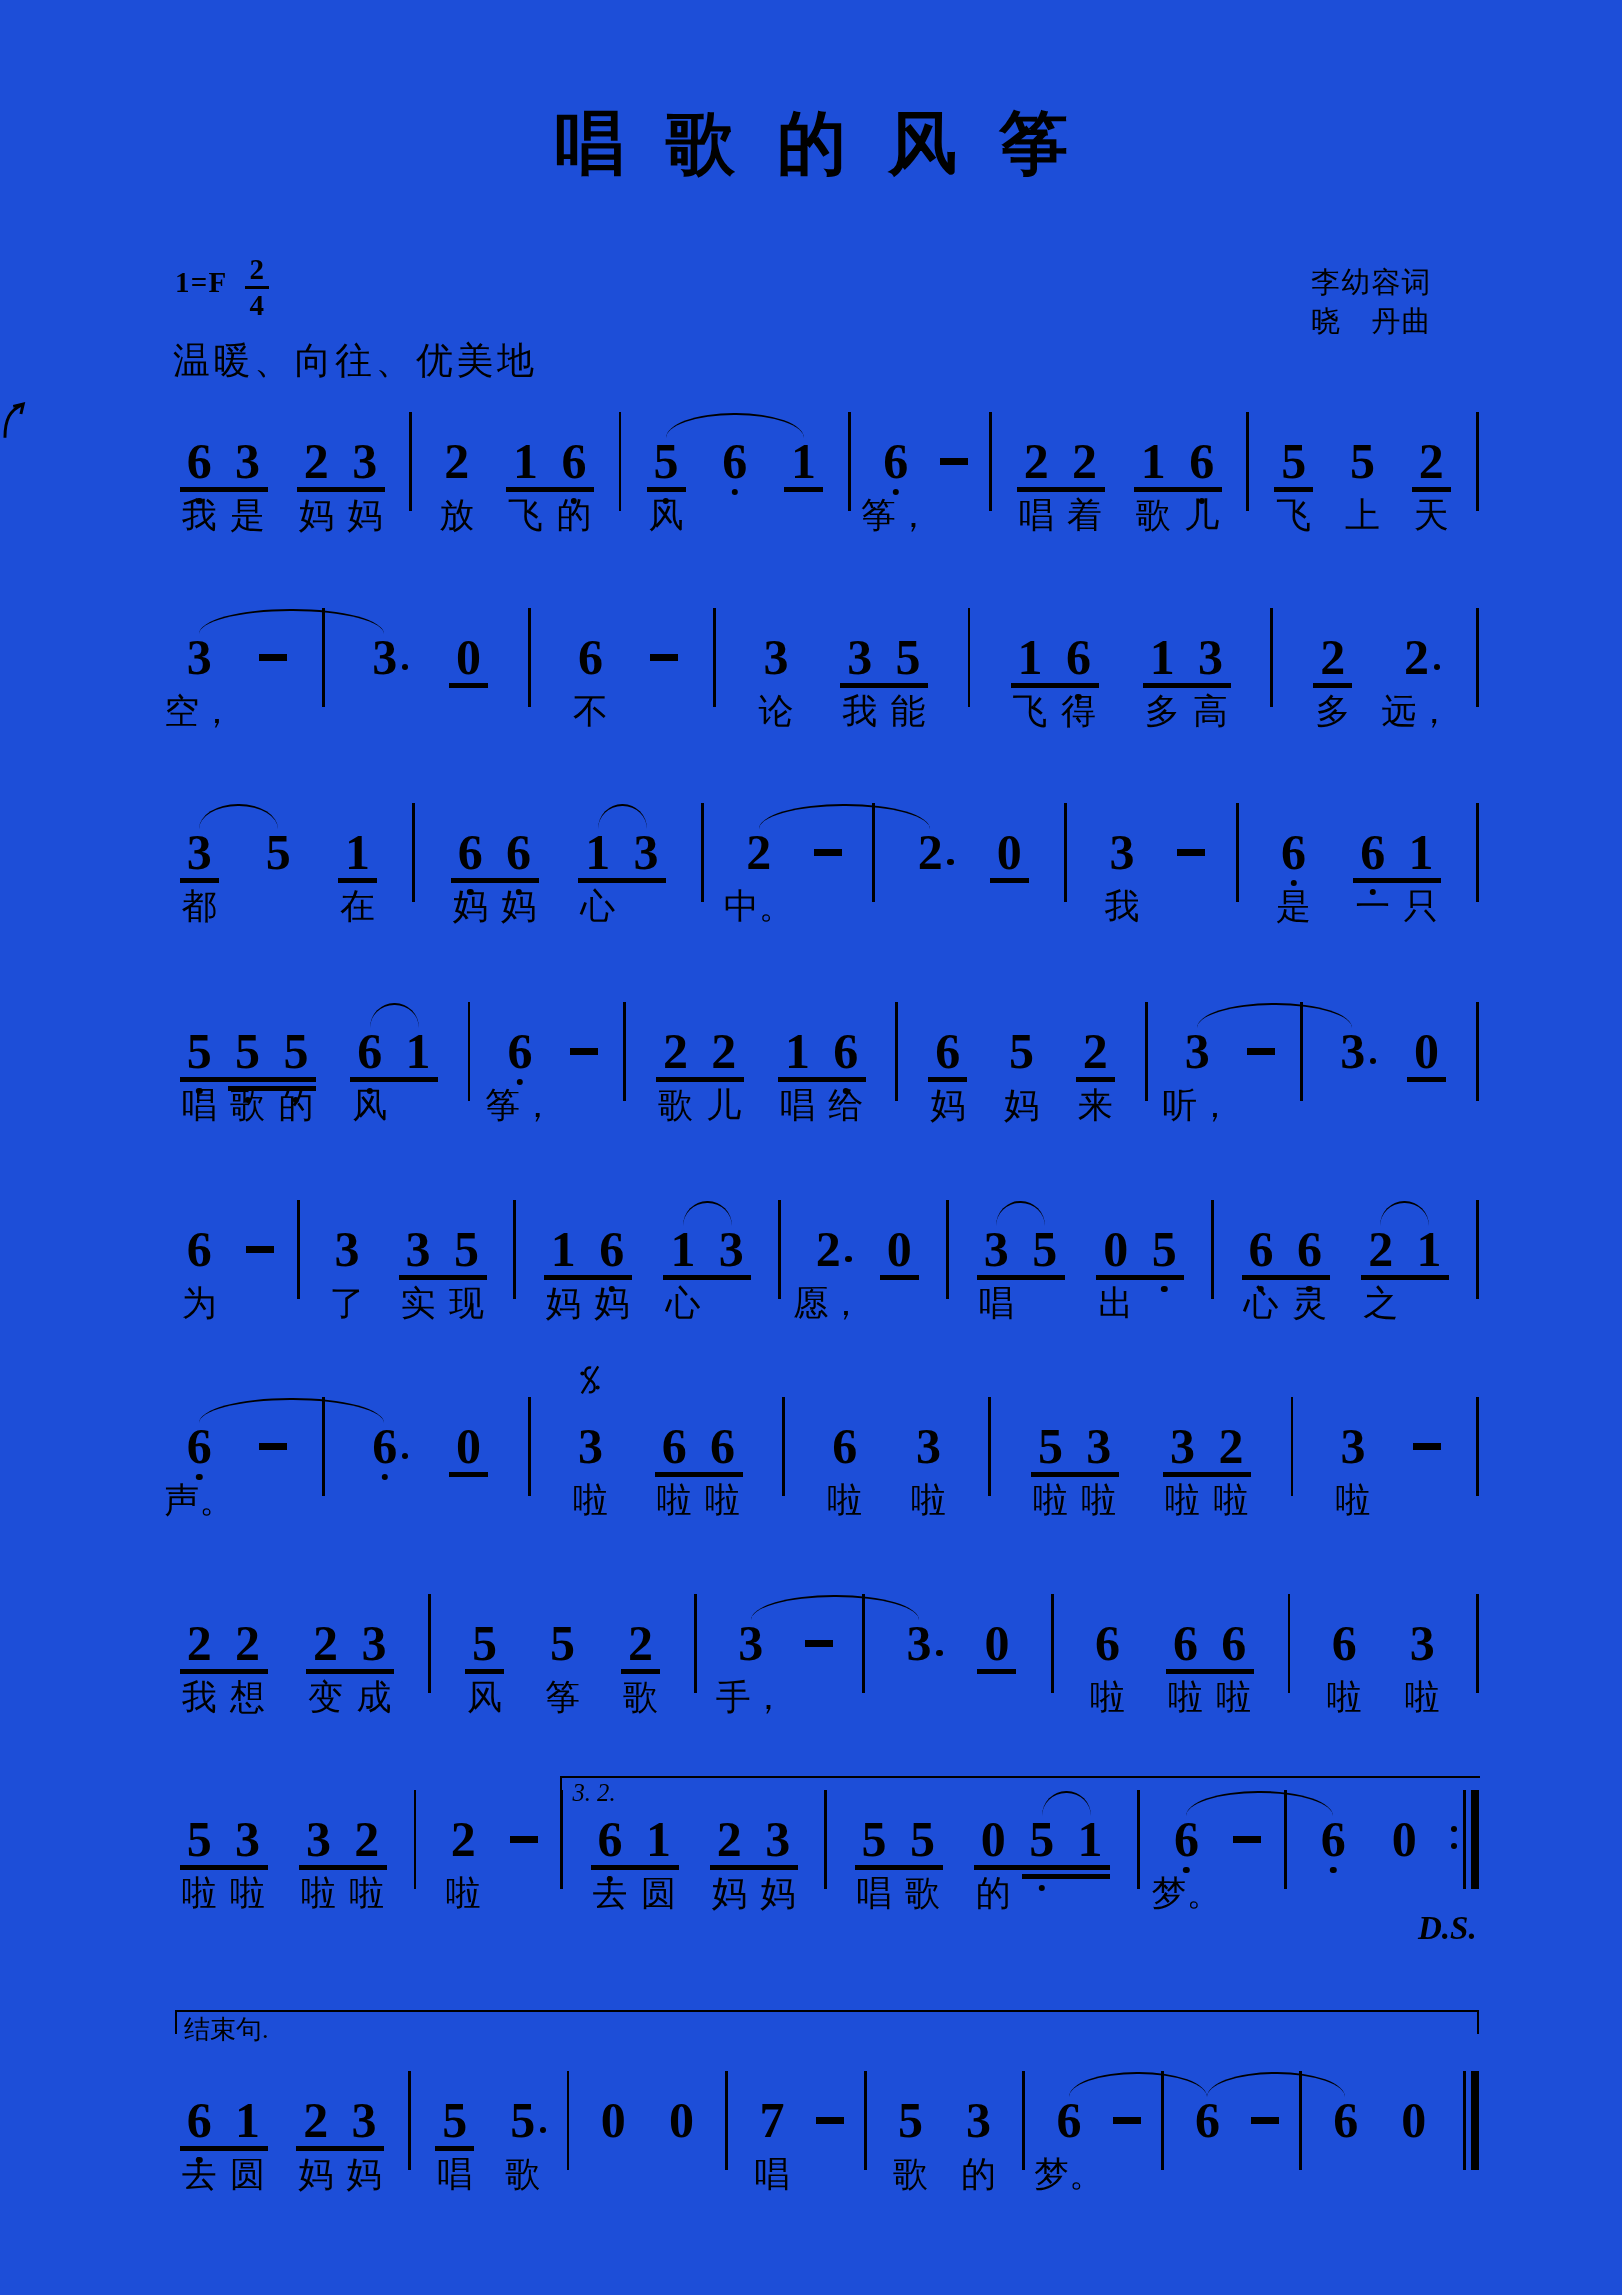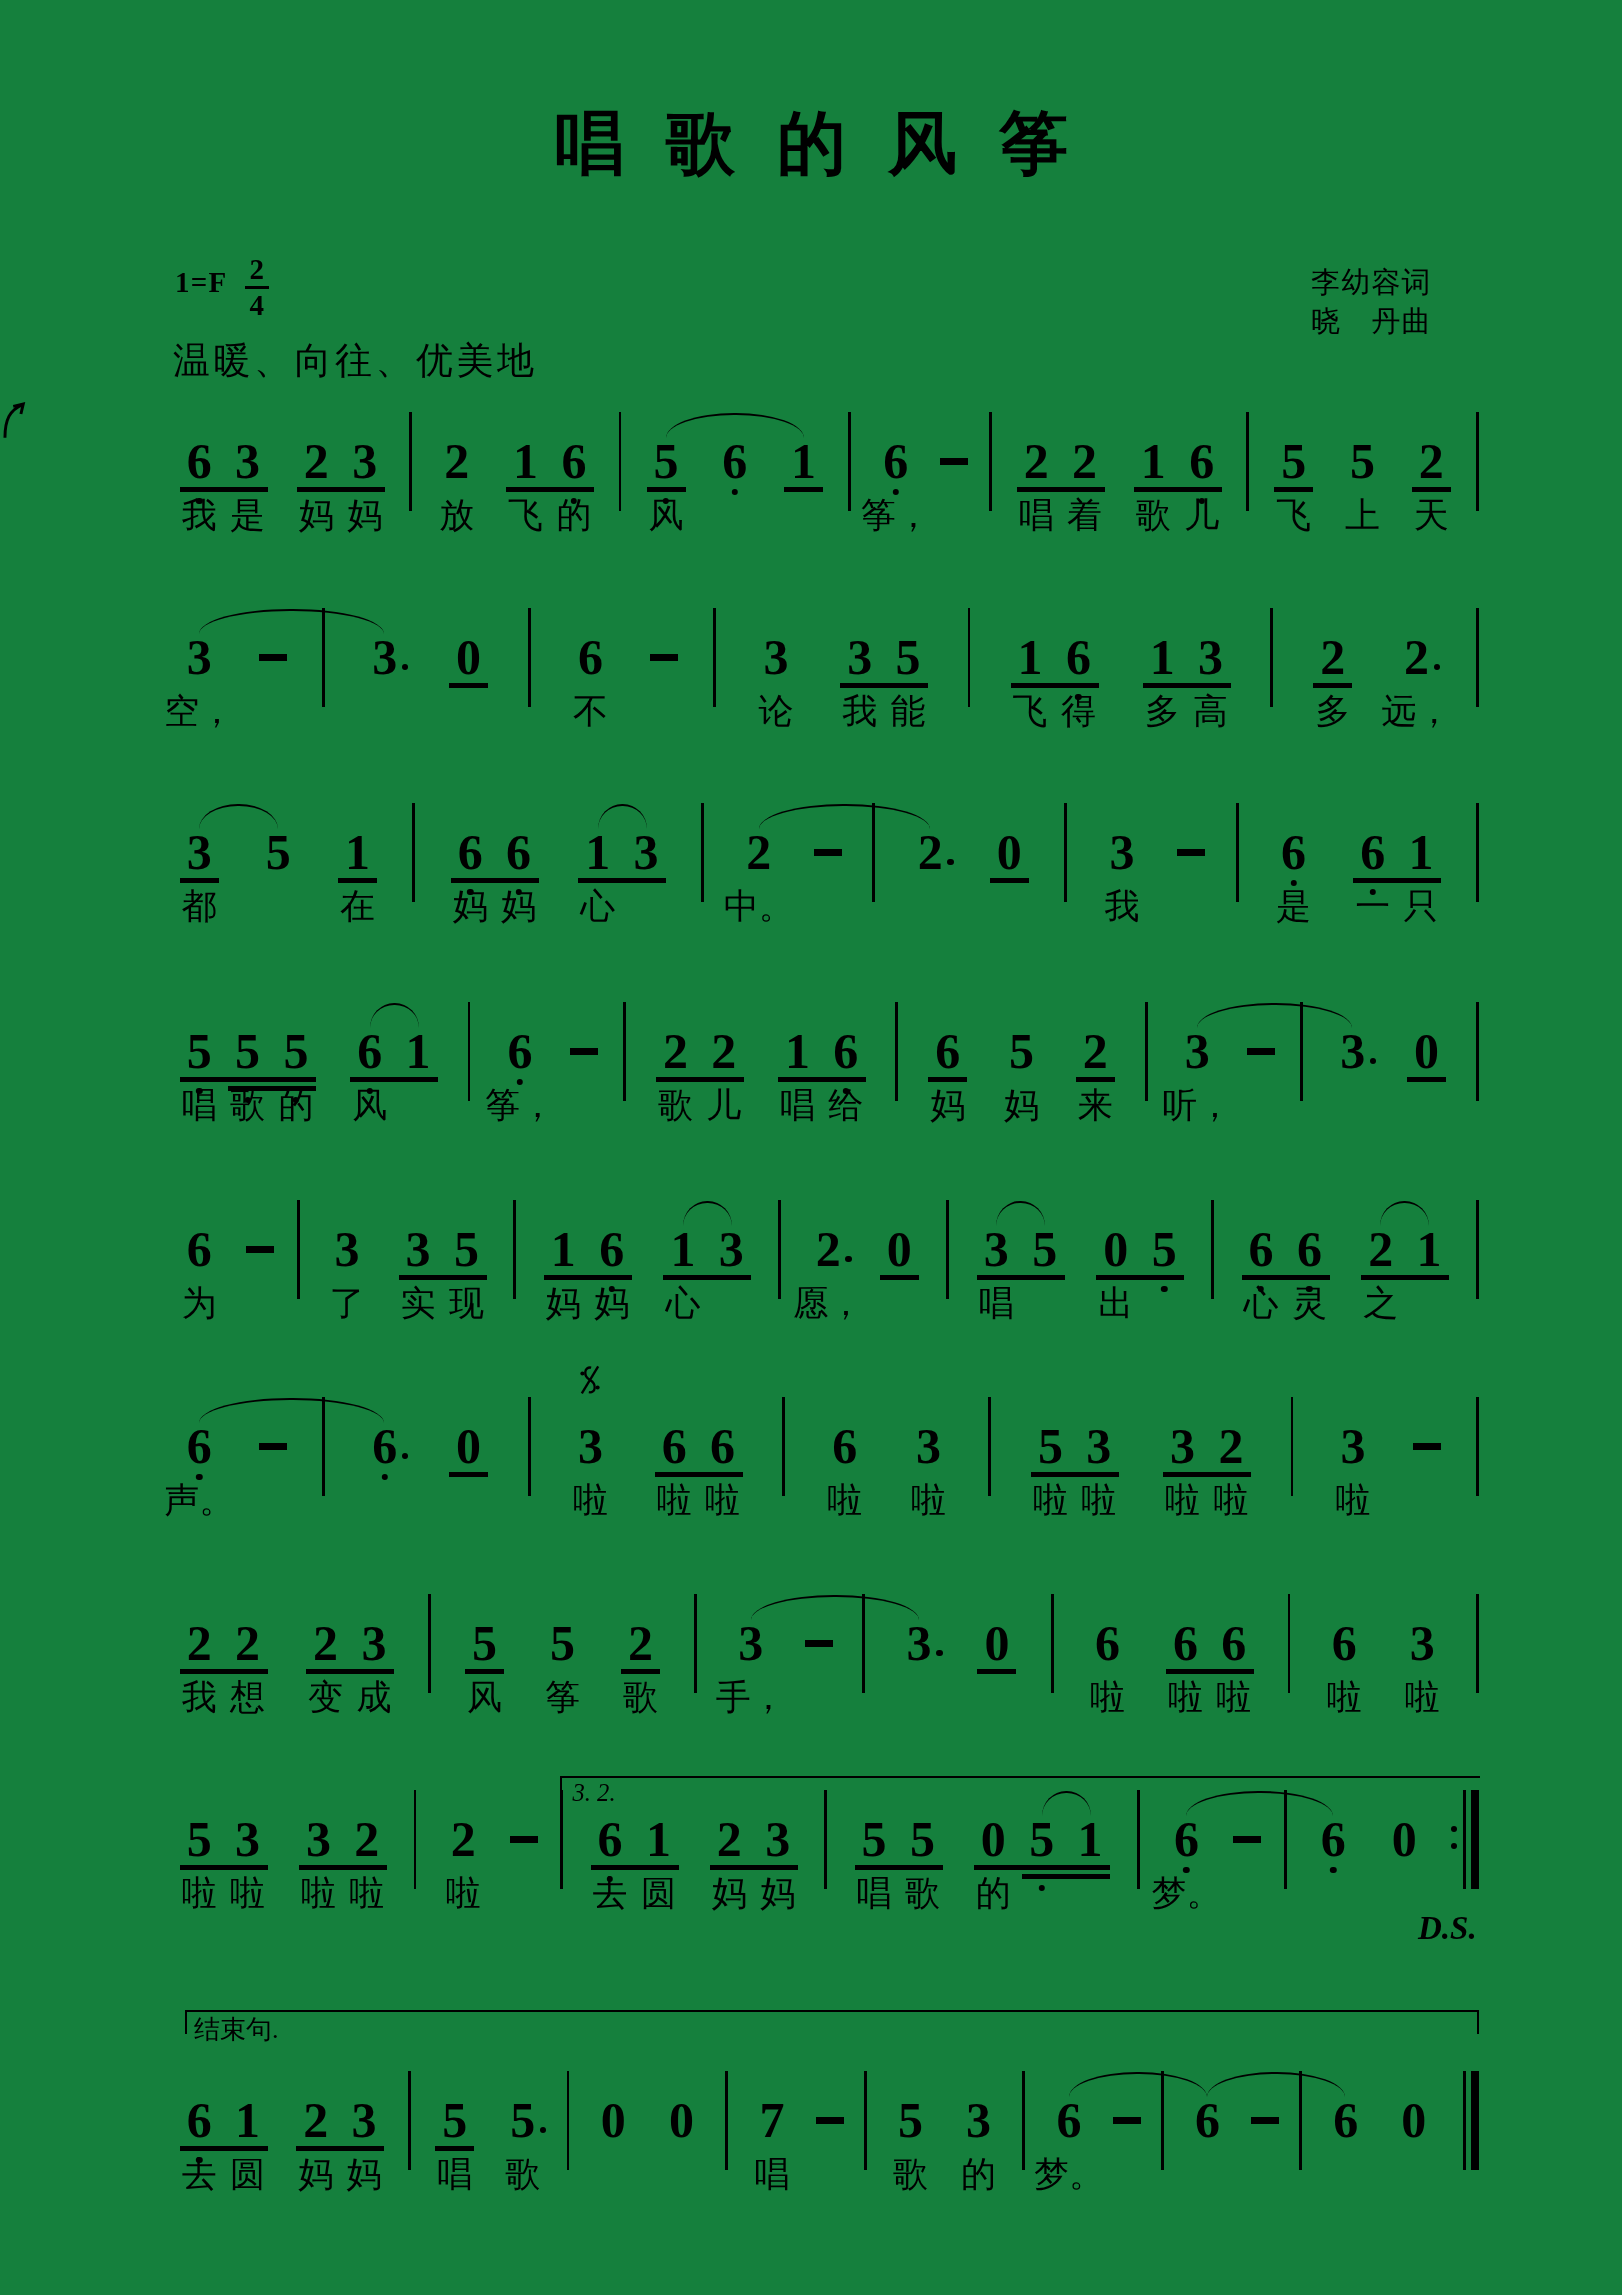--- a/index.html
+++ b/index.html
@@ -1,16 +1,16 @@
 <!DOCTYPE html>
 <html style="font-size:9.4px"><head>
 <meta charset="utf-8">
 <style>
   html,body{margin:0;padding:0;background:#fff;}
-  .page{position:relative;width:1623px;height:2295px;background:#15803d;color:#000;
+  .page{position:relative;width:1623px;height:2295px;background:#1d4ed8;color:#000;
         font-family:"Liberation Serif",serif;overflow:hidden;}
   .title{position:absolute;top:98px;left:0;right:0;text-align:center;font-size:69px;
          font-weight:bold;letter-spacing:42px;padding-left:42px;white-space:nowrap;}
   .keyrow{position:absolute;left:175px;top:262px;display:flex;align-items:flex-start;gap:17.5px;}
   .key{font-size:29px;font-weight:bold;letter-spacing:1.2px;line-height:41px;text-align:center;}
   .meter{display:inline-flex;flex-direction:column;align-items:center;font-weight:bold;
          font-size:29px;line-height:33px;margin-top:-9.4px;}
   .meter .num{border-bottom:3.5px solid #000;padding:0 4.7px;}
   .mood{position:absolute;left:173px;top:336px;font-size:37px;letter-spacing:3.5px;}
   .credits{position:absolute;left:1311px;top:263px;font-size:29px;line-height:39px;letter-spacing:1.2px;}
@@ -36,21 +36,21 @@
   .rdots i{position:absolute;left:0;width:6.4px;height:6.4px;border-radius:50%;background:#000;}
   .rdots i:first-child{top:36px;}
   .rdots i:last-child{top:53px;}
   .slur{position:absolute;top:-27px;height:23.4px;border-top:2.9px solid #000;
         border-radius:50% 50% 0 0 / 100% 100% 0 0;}
   .segno{position:absolute;top:-61px;left:50%;transform:translateX(-50%);}
   .volta{position:absolute;top:-42px;height:26px;border-top:2.9px solid #000;border-left:2.9px solid #000;}
   .volta span{font-style:italic;font-size:24.6px;padding-left:10.5px;display:inline-block;margin-top:1.2px;}
   .ds{position:absolute;right:2.3px;top:92px;font-size:33px;font-style:italic;font-weight:bold;}
   .endbr{position:absolute;top:-89px;left:0;right:0;height:22px;border-top:2.9px solid #000;
-         border-left:2.9px solid #000;border-right:2.9px solid #000;margin-left:10px;}
+         border-left:2.9px solid #000;border-right:2.9px solid #000;}
   .endbr span{font-size:26px;padding-left:7px;display:inline-block;}
 </style>
 </head>
 <body>
 
 <div class="page">
   <svg class="arrow" width="26" height="39" viewBox="0 0 44 66">
     <path d="M5 62 C5 32 13 15 35 6" fill="none" stroke="#000" stroke-width="5"></path>
     <path d="M19 9 L36 5 L32 22" fill="none" stroke="#000" stroke-width="5"></path>
   </svg>

